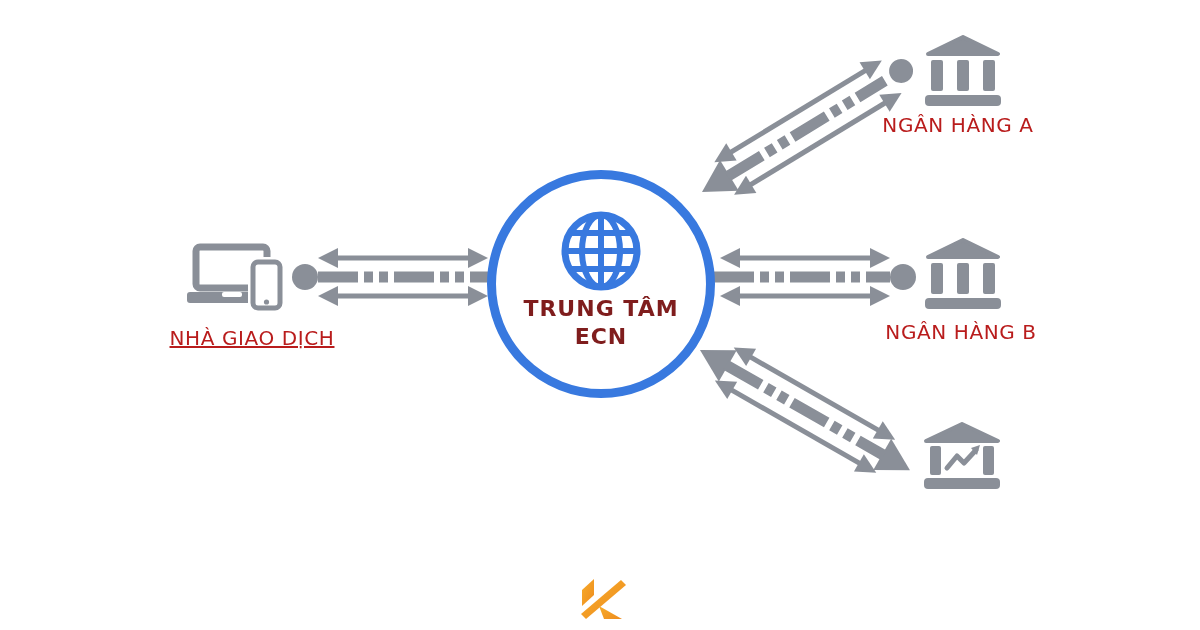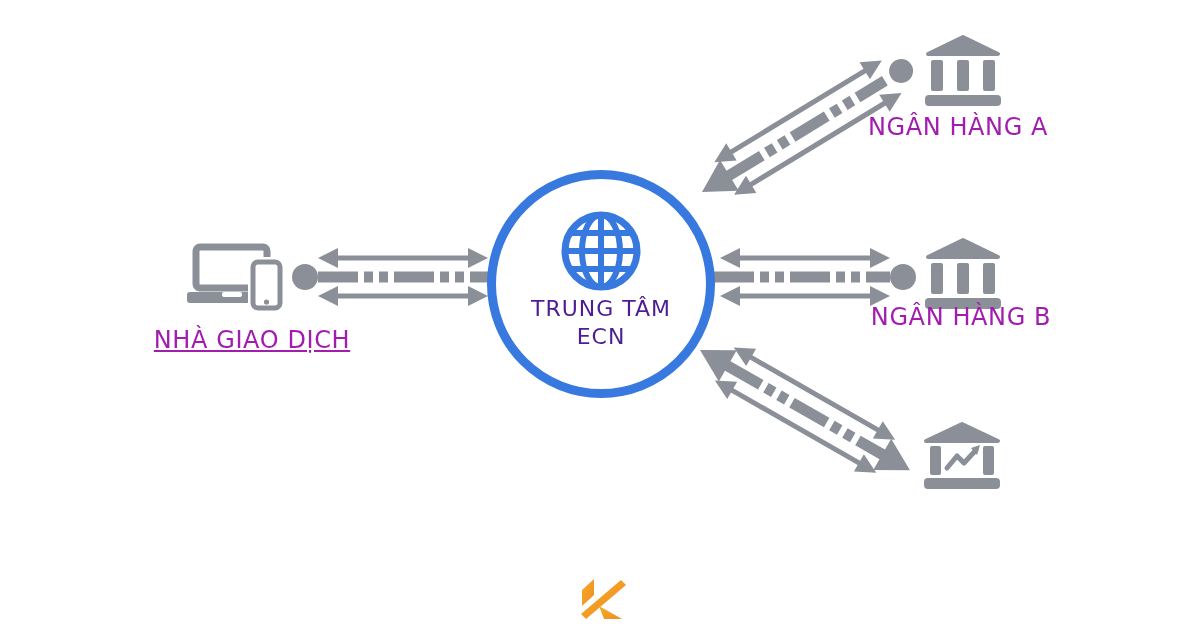--- a/index.html
+++ b/index.html
@@ -2,34 +2,34 @@
 <html><head>
 <meta charset="utf-8">
 <style>
   html,body { margin:0; padding:0; background:#ffffff; }
   .stage {
     position:relative; width:1200px; height:630px; background:#ffffff;
     overflow:hidden; font-family:"DejaVu Sans","Liberation Sans",sans-serif;
   }
   .node-label {
     position:absolute; transform:translateX(-50%);
-    font-size:24px; font-weight:500; letter-spacing:.6px;
-    color:#a21caf; white-space:nowrap; z-index:4;
+    font-size:20px; font-weight:500; letter-spacing:.6px;
+    color:#b91c1c; white-space:nowrap; z-index:4;
   }
   .connector { position:absolute; z-index:1; }
   .icon-svg { position:absolute; z-index:3; }
   .ecn-circle {
     position:absolute; left:487px; top:170px; width:228px; height:228px;
     box-sizing:border-box; border:9px solid #3879df; border-radius:50%;
     background:#ffffff; z-index:2;
     display:flex; flex-direction:column; align-items:center;
   }
   .ecn-text {
     margin-top:2px; text-align:center; font-size:22px; line-height:28px;
-    font-weight:400; letter-spacing:1px; color:#4c1d95;
+    font-weight:700; letter-spacing:1px; color:#7f1d1d;
   }
   .logo { position:absolute; left:575px; top:570px; z-index:3; }
 </style>
 </head>
 <body>
 
 <div class="stage">
 
   <svg class="connector" style="left:292px;top:245px;" width="198" height="64" viewBox="0 0 198 64">
     <g fill="#8a8f98" stroke="#8a8f98">
@@ -125,21 +125,21 @@
 
   <svg class="icon-svg" style="left:925px;top:238px;" width="76" height="72" viewBox="0 0 76 72">
     <g fill="#8a8f98" stroke="#8a8f98">
       <path d="M38 2 L73 19 L3 19 Z" stroke-width="4" stroke-linejoin="round"></path>
       <rect x="6" y="25" width="12" height="31" rx="2" stroke="none"></rect>
       <rect x="32" y="25" width="12" height="31" rx="2" stroke="none"></rect>
       <rect x="58" y="25" width="12" height="31" rx="2" stroke="none"></rect>
       <rect x="0" y="60" width="76" height="11" rx="4" stroke="none"></rect>
     </g>
   </svg>
-  <div class="node-label" style="left:961px;top:303px;">NGÂN HÀNG B</div>
+  <div class="node-label" style="left:961px;top:320px;">NGÂN HÀNG B</div>
 
   <svg class="icon-svg" style="left:923px;top:422px;" width="78" height="68" viewBox="0 0 78 68">
     <g fill="#8a8f98" stroke="#8a8f98">
       <path d="M39 2 L75 19 L3 19 Z" stroke-width="4" stroke-linejoin="round"></path>
       <rect x="7" y="24" width="11" height="29" rx="2" stroke="none"></rect>
       <rect x="60" y="24" width="11" height="29" rx="2" stroke="none"></rect>
       <polyline points="24,46 34,34 41,41 53,28" fill="none" stroke-width="5" stroke-linecap="round" stroke-linejoin="round"></polyline>
       <polygon points="57,23 48,26 54,33" stroke="none"></polygon>
       <rect x="1" y="56" width="76" height="11" rx="4" stroke="none"></rect>
     </g>

